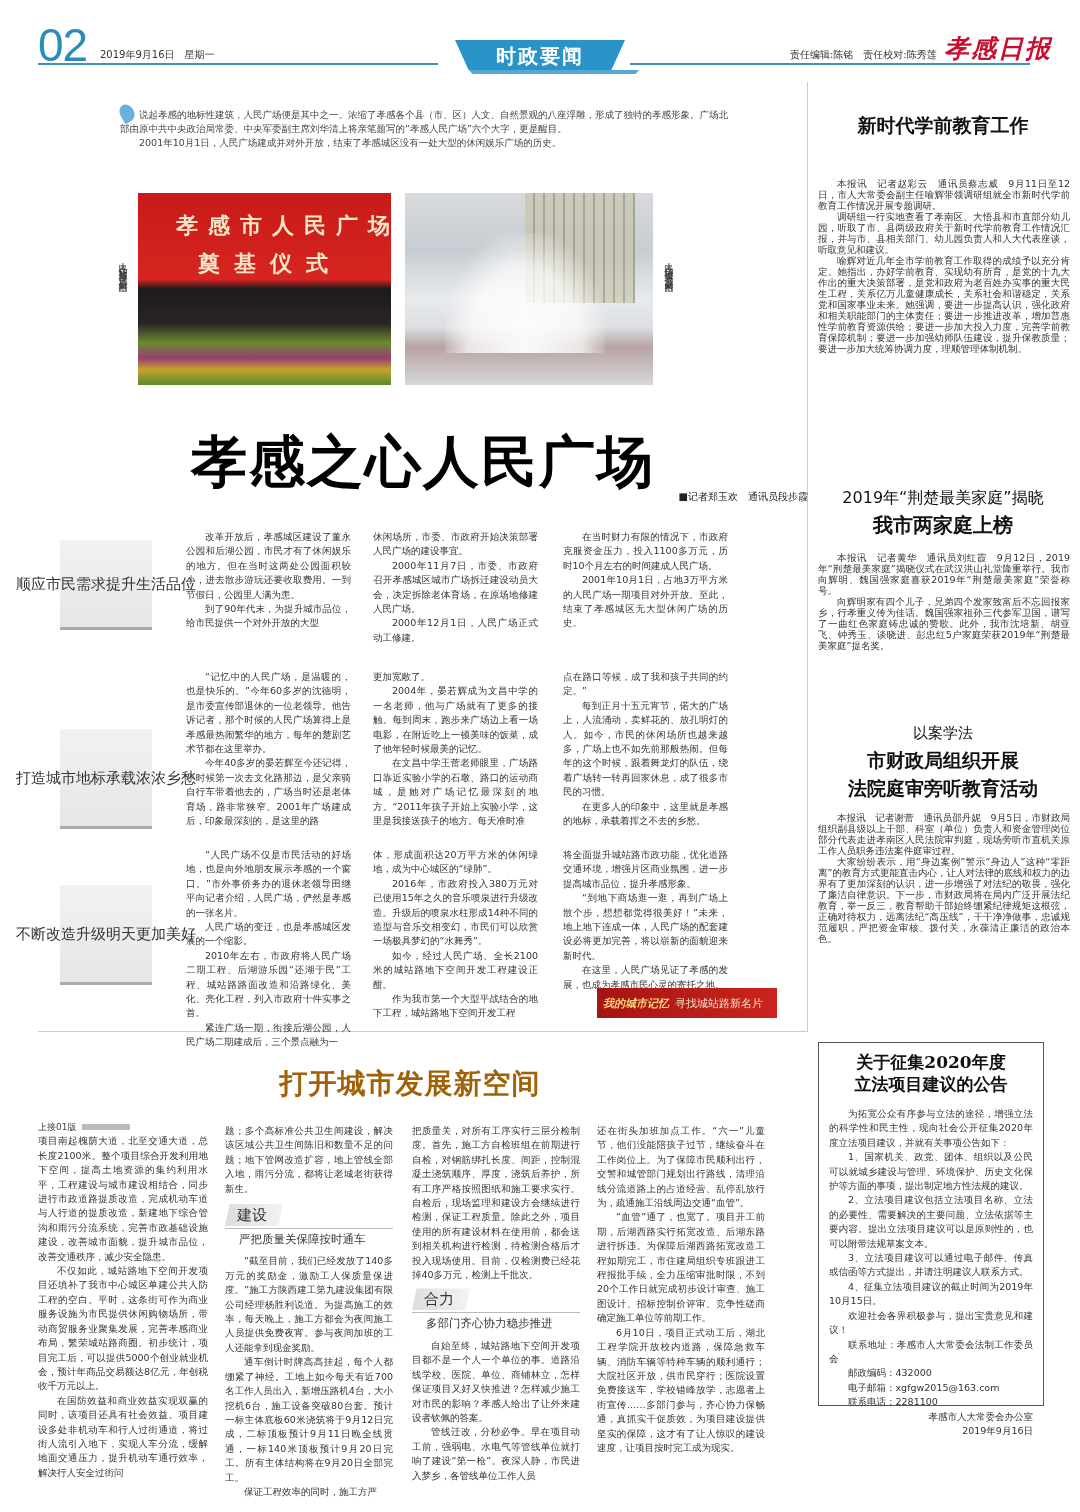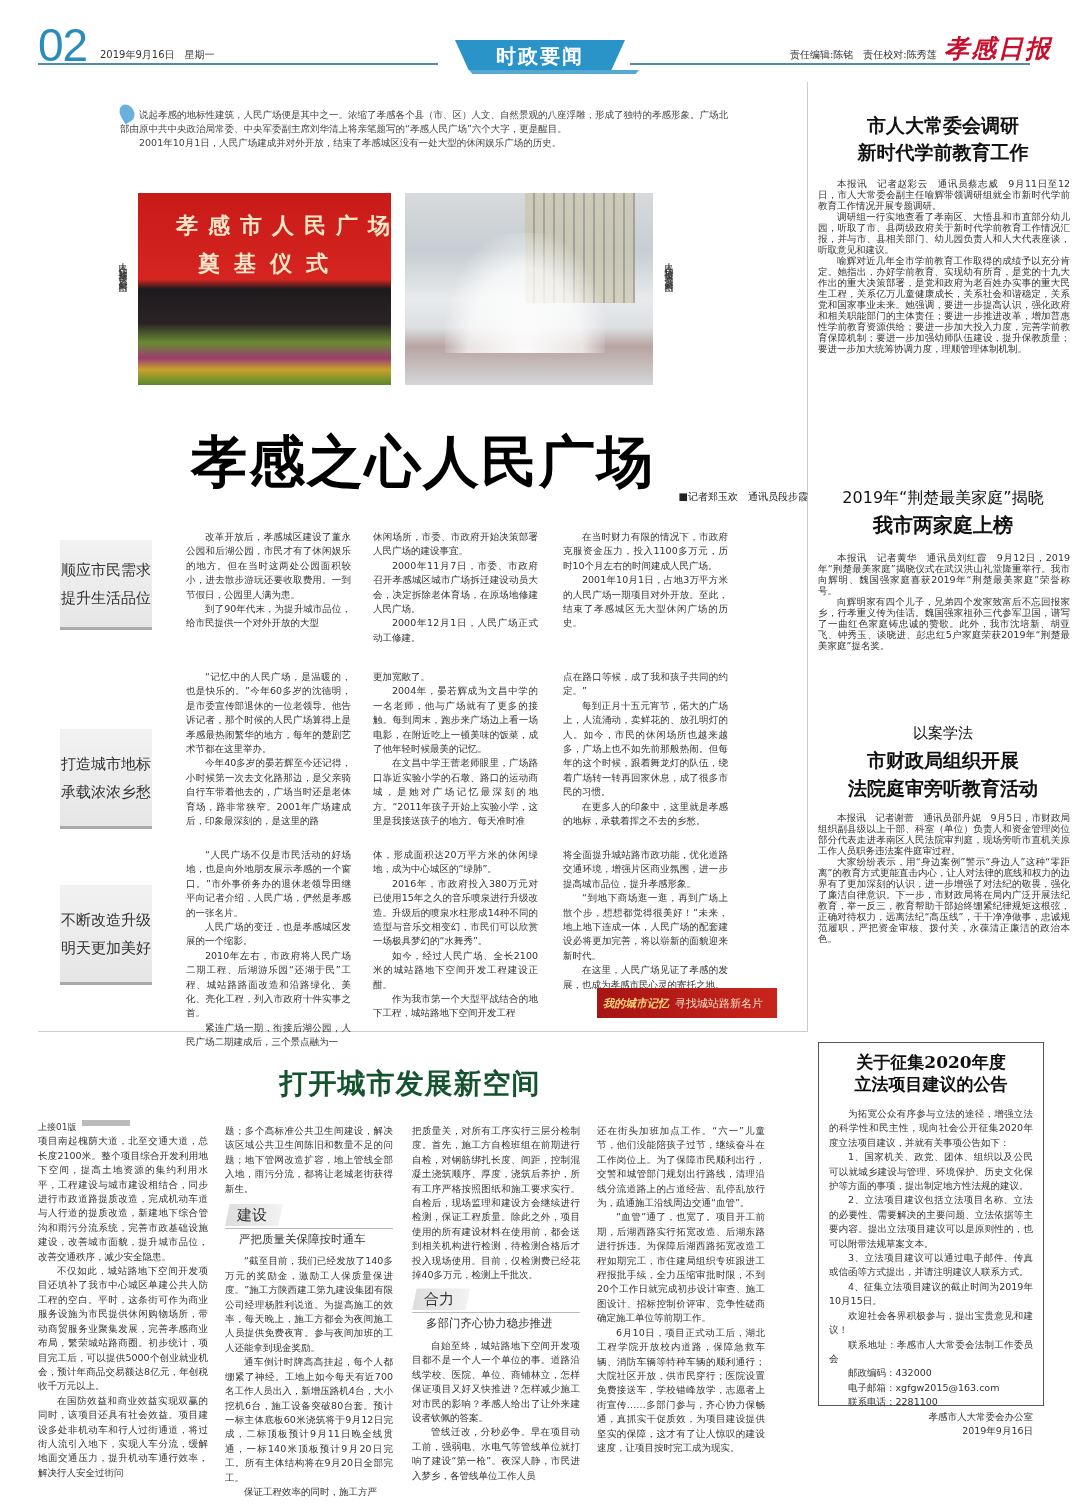--- a/index.html
+++ b/index.html
@@ -27,44 +27,44 @@
   .photo1 .t2 { position:absolute; left:60px; top:56px; font-family:"DejaVu Serif", serif; font-weight:bold; color:#f6e6c8; font-size:22px; letter-spacing:14px; white-space:nowrap; }
   .photo2 { left: 405px; top: 193px; width: 248px; height: 192px; background: linear-gradient(180deg, #d8dadc 0%, #c7cdd2 30%, #e8eaec 55%, #dcdfe2 70%, #b8a4a2 80%, #d5d6d8 100%); }
   .photo2 .bld { position:absolute; left:120px; top:0; width:110px; height:110px; background: repeating-linear-gradient(90deg, #c9c3a7 0 8px, #8a8a7e 8px 10px), #c9c3a7; opacity:.65; }
   .photo2 .spray { position:absolute; left:40px; top:40px; width:160px; height:120px; background: radial-gradient(ellipse at 50% 100%, rgba(255,255,255,.95) 0%, rgba(255,255,255,.7) 50%, rgba(255,255,255,0) 75%); }
   .vcap { font-family: "DejaVu Serif", serif; font-size: 9px; color: #333; writing-mode: vertical-rl; letter-spacing: 2px; }
   .vcap1 { left: 116px; top: 255px; }
   .vcap2 { left: 662px; top: 255px; }
   .headline { left: 38px; top: 425px; width: 770px; text-align: center; font-family: "DejaVu Sans", sans-serif; font-weight: bold; font-size: 56px; color: #000; letter-spacing: 2px; }
   .byline { left: 38px; top: 490px; width: 770px; text-align: right; font-size: 10px; color: #222; }
 
-  .subhead-box { left: 60px; width: 92px; background: linear-gradient(180deg,#f2f2f2,#e6e6e6); border-bottom: 3px solid #aaa; display:flex; flex-direction:column; justify-content:center; align-items:center; }
+  .subhead-box { left: 60px; width: 92px; background: linear-gradient(180deg,#f2f2f2,#e6e6e6); border-bottom: 3px solid #aaa; display:flex; flex-direction:row; justify-content:center; align-items:center; }
   .subhead-box span { font-size: 15px; line-height: 28px; color: #333; white-space: nowrap; }
   .col { font-size: 9.5px; line-height: 14.4px; color: #333; text-align: justify; }
   .col p { text-indent: 2em; }
   .col p.cont { text-indent: 0; }
   .c1 { left: 185px; width: 118px; }
   .c1, .c2, .c3 {}
   .c1 { left: 186px; }
   .promo { left: 432px; top: 988px; width: 120px; height: 30px; }
   .promo { left: 597px; top: 988px; width: 180px; height: 30px; background: linear-gradient(90deg, #a61414, #c9251d); display:flex; align-items:center; padding-left:6px; gap:6px; }
   .promo .a { font-family:"DejaVu Serif", serif; font-style:italic; font-weight:bold; color:#f7d27a; font-size:11px; white-space:nowrap; }
   .promo .b { color:#f3e1c5; font-size:11px; white-space:nowrap; }
 
   
   .rs-title { left: 818px; width: 250px; text-align: center; font-family: "DejaVu Serif", serif; font-weight: bold; color: #111; }
   .rs-body { left: 818px; width: 252px; font-size: 9.5px; line-height: 11px; color: #333; text-align: justify; }
   .rs-body p { text-indent: 2em; }
 
   
-  .bottom-headline { left: 200px; top: 1065px; width: 420px; text-align: center; font-family: "DejaVu Serif", serif; font-weight: bold; font-size: 28px; color: #14532d; letter-spacing: 1px; }
+  .bottom-headline { left: 200px; top: 1065px; width: 420px; text-align: center; font-family: "DejaVu Serif", serif; font-weight: bold; font-size: 28px; color: #a16207; letter-spacing: 1px; }
   .bcol { font-size: 9.5px; line-height: 14.4px; color: #333; text-align: justify; }
   .bcol p { text-indent: 2em; }
   .bcol p.cont { text-indent: 0; }
-  .cont-note { left: 38px; top: 1124px; font-size: 9px; color: #444; display:flex; gap:6px; }
+  .cont-note { left: 38px; top: 1124px; font-size: 9px; color: #444; display:flex; align-items:center; gap:6px; }
   .cont-note i { display:inline-block; width:48px; height:6px; background:#bbb; }
   .label-tag { height: 22px; display:flex; align-items:flex-end; }
   .label-tag .tag { background: linear-gradient(90deg,#ddd,#f3f3f3); padding: 0 16px 0 12px; font-size: 15px; color:#333; line-height:22px; clip-path: polygon(8% 0, 100% 0, 92% 100%, 0 100%); }
   .label-tag-line { border-top: 1px solid #bbb; margin-top: 2px; }
   .label-sub { font-size: 11.5px; color: #333; padding: 3px 0 8px 14px; text-indent: 0 !important; }
 
   .notice { left: 818px; top: 1042px; width: 226px; height: 364px; border: 1px solid #555; padding: 8px 10px; }
   .notice .nt { text-align:center; font-family: "DejaVu Serif", serif; font-weight: bold; font-size: 17px; line-height: 22px; color:#111; margin-bottom: 12px; }
   .notice .nb { font-size: 9.5px; line-height: 14.4px; color:#333; text-align: justify; }
   .notice .nb p { text-indent: 2em; }
@@ -163,21 +163,20 @@
   <p class="cont">将全面提升城站路市政功能，优化道路交通环境，增强片区商业氛围，进一步提高城市品位，提升孝感形象。</p>
   <p>“到地下商场逛一逛，再到广场上散个步，想想都觉得很美好！”未来，地上地下连成一体，人民广场的配套建设必将更加完善，将以崭新的面貌迎来新时代。</p>
   <p>在这里，人民广场见证了孝感的发展，也成为孝感市民心灵的寄托之地。</p>
 </div>
 <div class="abs promo">
   <span class="a">我的城市记忆</span>
   <span class="b">寻找城站路新名片</span>
 </div>
 
 <div class="abs rs-title" style="top:112px;font-size:19px;line-height:27px;">
-  <div>市人大常委会调研</div>
   <div>新时代学前教育工作</div>
 </div>
 <div class="abs rs-body" style="top:178px;">
   <p>本报讯　记者赵彩云　通讯员蔡志威　9月11日至12日，市人大常委会副主任喻辉带领调研组就全市新时代学前教育工作情况开展专题调研。</p>
   <p>调研组一行实地查看了孝南区、大悟县和市直部分幼儿园，听取了市、县两级政府关于新时代学前教育工作情况汇报，并与市、县相关部门、幼儿园负责人和人大代表座谈，听取意见和建议。</p>
   <p>喻辉对近几年全市学前教育工作取得的成绩予以充分肯定。她指出，办好学前教育、实现幼有所育，是党的十九大作出的重大决策部署，是党和政府为老百姓办实事的重大民生工程，关系亿万儿童健康成长，关系社会和谐稳定，关系党和国家事业未来。她强调，要进一步提高认识，强化政府和相关职能部门的主体责任；要进一步推进改革，增加普惠性学前教育资源供给；要进一步加大投入力度，完善学前教育保障机制；要进一步加强幼师队伍建设，提升保教质量；要进一步加大统筹协调力度，理顺管理体制机制。</p>
 </div>
 
 <div class="abs rs-title" style="top:488px;font-size:16px;font-family:'DejaVu Sans',sans-serif;font-weight:normal;">2019年“荆楚最美家庭”揭晓</div>
 <div class="abs rs-title" style="top:512px;font-size:20px;">我市两家庭上榜</div>

